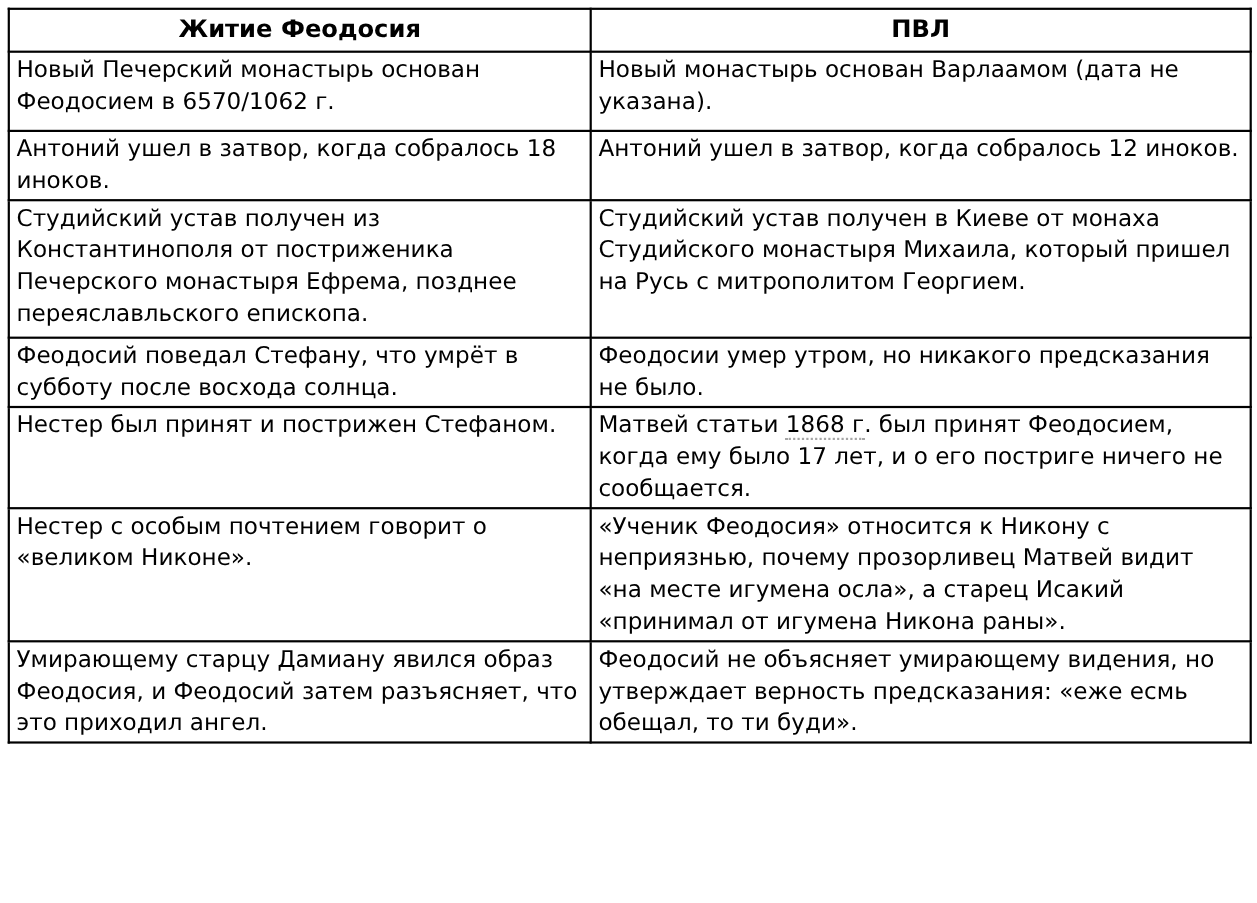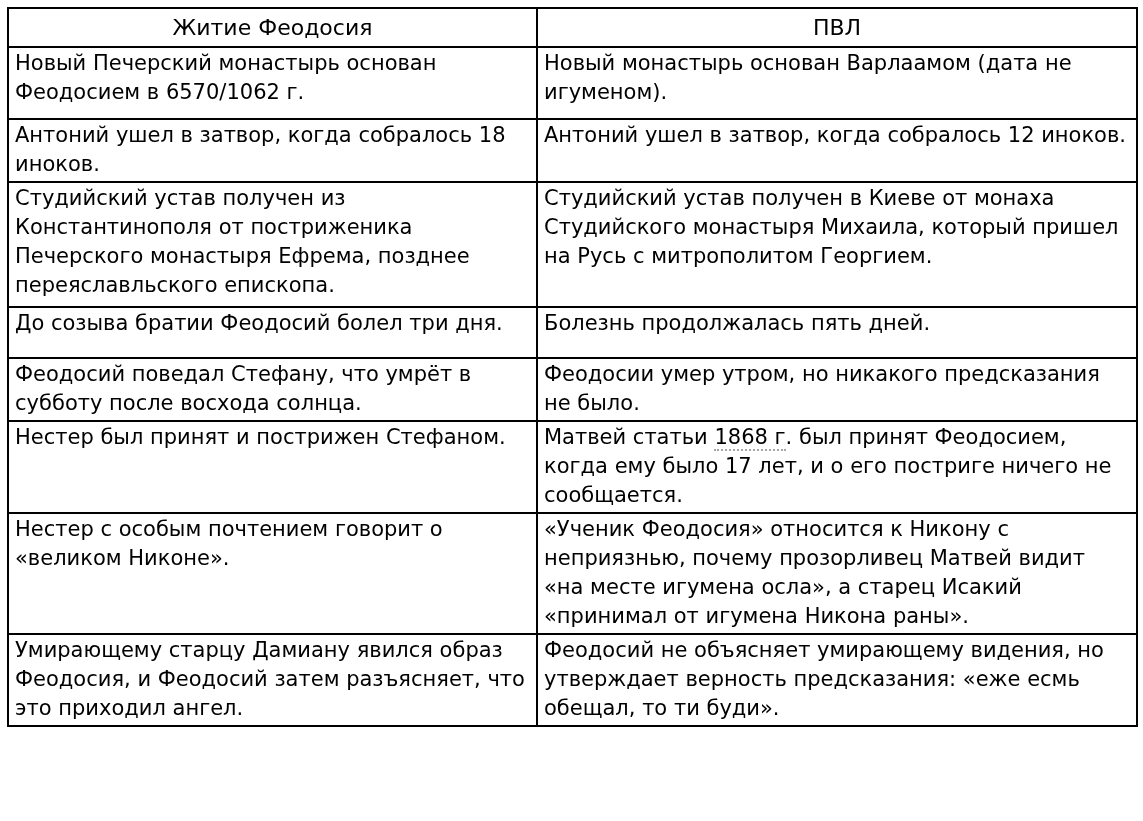--- a/index.html
+++ b/index.html
@@ -31,21 +31,21 @@
     border: 2px solid #000000;
     vertical-align: top;
     text-align: left;
     padding: 1px 6px 2px 6px;
     overflow: hidden;
     word-wrap: break-word;
   }
   table.cmp th {
     text-align: center;
     vertical-align: middle;
-    font-weight: normal;
+    font-weight: bold;
     font-size: 22px;
     padding: 4px 6px;
   }
   .dotted-ul {
     border-bottom: 2px dotted #a6a6a6;
     padding-bottom: 0px;
   }
 </style>
 </head>
 <body>
@@ -58,33 +58,29 @@
     </colgroup>
     <thead>
       <tr style="height:39px;">
         <th>Житие Феодосия</th>
         <th>ПВЛ</th>
       </tr>
     </thead>
     <tbody>
       <tr style="height:72px;">
         <td>Новый Печерский монастырь основан Феодосием в 6570/1062 г.</td>
-        <td>Новый монастырь основан Варлаамом (дата не игуменом).</td>
+        <td>Новый монастырь основан Варлаамом (дата не указана).</td>
       </tr>
       <tr style="height:61px;">
         <td>Антоний ушел в затвор, когда собралось 18 иноков.</td>
         <td>Антоний ушел в затвор, когда собралось 12 иноков.</td>
       </tr>
       <tr style="height:125px;margin-top:29px;">
         <td>Студийский устав получен из Константинополя от постриженика Печерского монастыря Ефрема, позднее переяславльского епископа.</td>
         <td>Студийский устав получен в Киеве от монаха Студийского монастыря Михаила, который пришел на Русь с митрополитом Георгием.</td>
-      </tr>
-      <tr style="height:51px;">
-        <td>До созыва братии Феодосий болел три дня.</td>
-        <td>Болезнь продолжалась пять дней.</td>
       </tr>
       <tr style="height:60px;">
         <td>Феодосий поведал Стефану, что умрёт в субботу после восхода солнца.</td>
         <td>Феодосии умер утром, но никакого предсказания не было.</td>
       </tr>
       <tr style="height:87px;">
         <td>Нестер был принят и пострижен Стефаном.</td>
         <td><span>Матвей статьи </span><span class="dotted-ul">1868 г</span><span>. был принят Феодосием, когда ему было 17 лет, и о его постриге ничего не сообщается.</span></td>
       </tr>
       <tr style="height:115px;">

